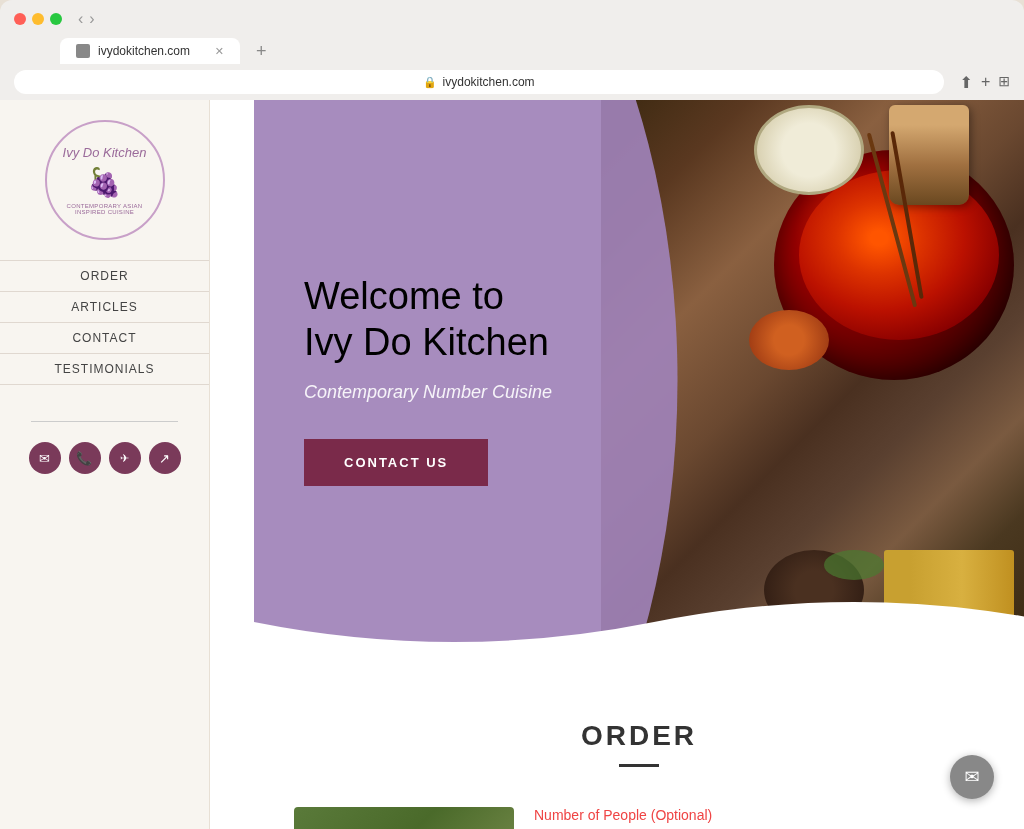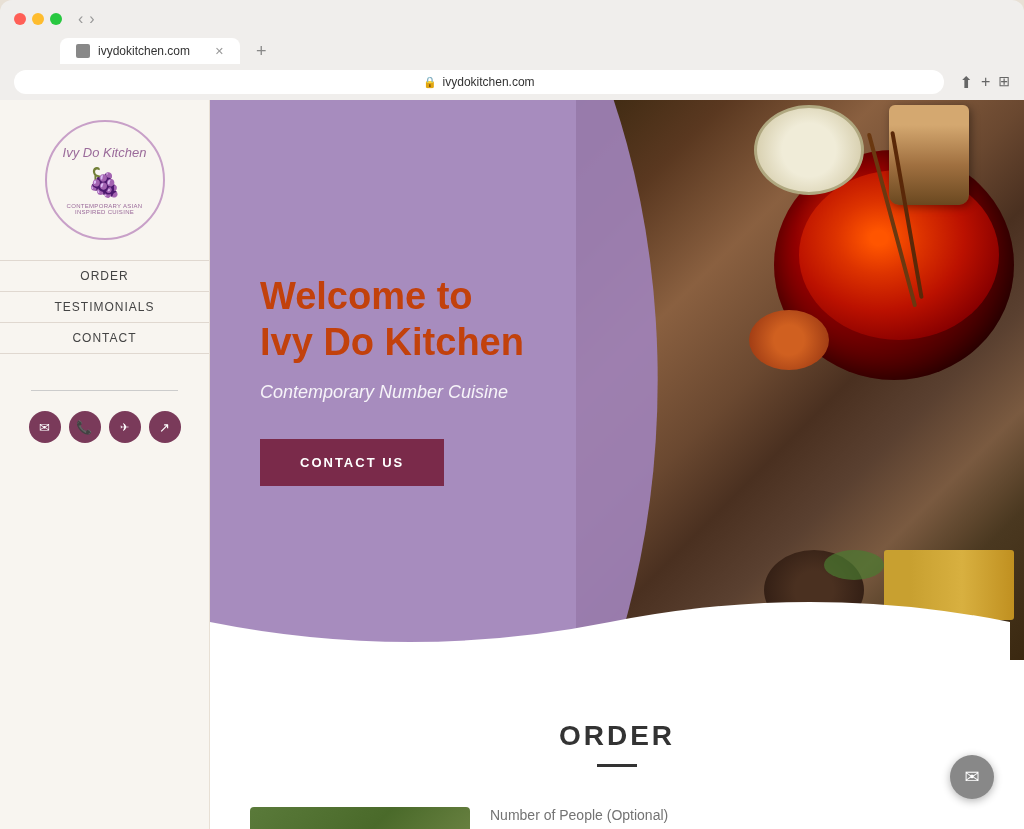--- a/index.html
+++ b/index.html
@@ -120,20 +120,21 @@
       color: #888;
       font-size: 16px;
     }
 
     
     .browser-content {
       display: flex;
       flex: 1;
       background: white;
       overflow: hidden;
+      gap: 44px;
     }
 
     
     .sidebar {
       width: 210px;
       background: #f8f5f0;
       flex-shrink: 0;
       display: flex;
       flex-direction: column;
       align-items: center;
@@ -275,22 +276,22 @@
       width: 50%;
       height: 100%;
       display: flex;
       flex-direction: column;
       justify-content: center;
       padding: 40px 50px;
     }
 
     .hero-title {
       font-size: 38px;
-      font-weight: 700;
-      color: #c2410c;
+      font-weight: 400;
+      color: #000000;
       line-height: 1.2;
       margin-bottom: 16px;
     }
 
     .hero-subtitle {
       font-size: 18px;
       font-style: italic;
       color: rgba(255,255,255,0.9);
       margin-bottom: 36px;
       font-weight: 300;
@@ -355,21 +356,21 @@
       flex-shrink: 0;
     }
 
     .order-form-area {
       flex: 1;
       text-align: left;
     }
 
     .order-form-label {
       font-size: 14px;
-      color: #737373;
+      color: #ef4444;
       font-weight: 500;
       margin-bottom: 8px;
     }
 
     
     .float-btn {
       position: fixed;
       bottom: 30px;
       right: 30px;
       width: 44px;
@@ -430,22 +431,23 @@
     <div class="logo-container">
       <div class="logo-text-top">
         <span style="font-size:13px; color:#9a6a9a; font-style:italic; font-weight:300;">Ivy Do Kitchen</span>
       </div>
       <div class="logo-grapes">🍇</div>
       <div class="logo-text-bottom" style="font-size:6px; color:#9a6a9a; letter-spacing:0.3px; padding: 0 10px; text-align:center;">CONTEMPORARY ASIAN INSPIRED CUISINE</div>
     </div>
 
     <nav class="nav-menu">
       <div class="nav-item">ORDER</div>
+      <div class="nav-item">ARTICLES</div>
+      <div class="nav-item">CONTACT</div>
       <div class="nav-item">TESTIMONIALS</div>
-      <div class="nav-item">CONTACT</div>
     </nav>
 
     <hr class="nav-divider">
 
     <div class="social-icons">
       <div class="social-icon">✉</div>
       <div class="social-icon">📞</div>
       <div class="social-icon" style="font-size:11px;">✈</div>
       <div class="social-icon" style="font-size:13px;">↗</div>
     </div>

